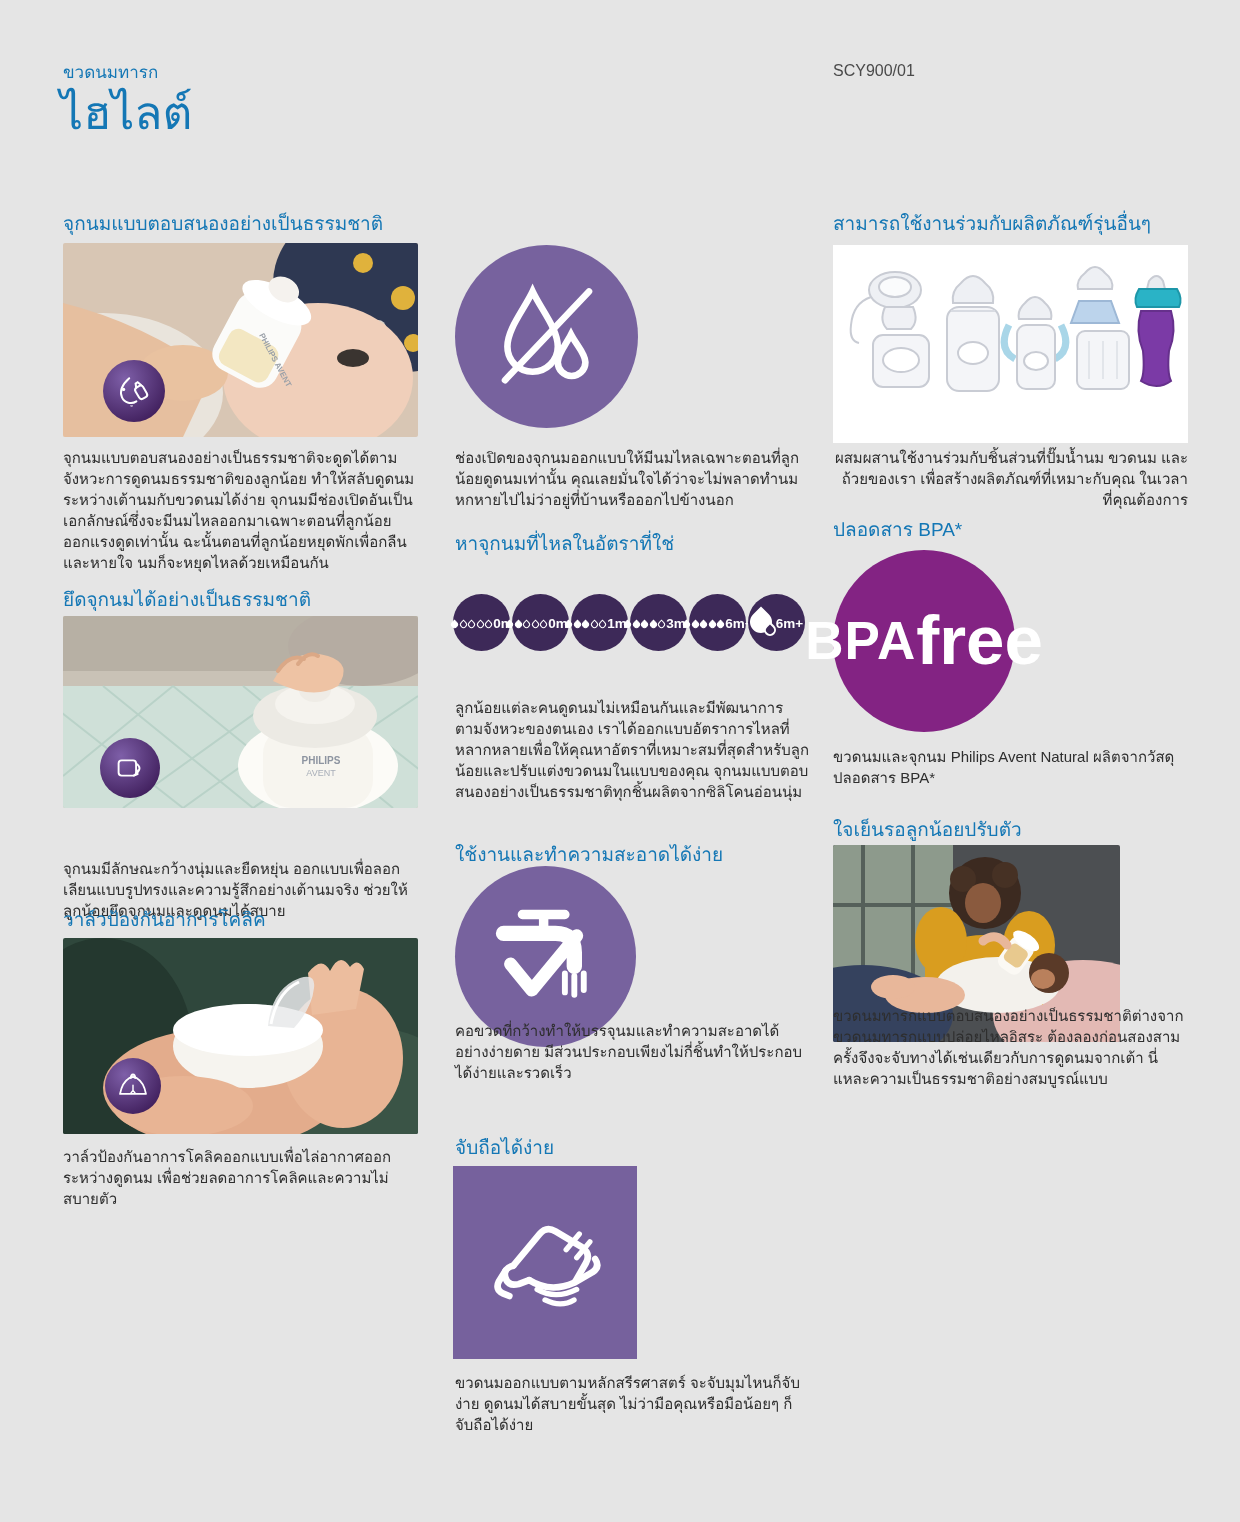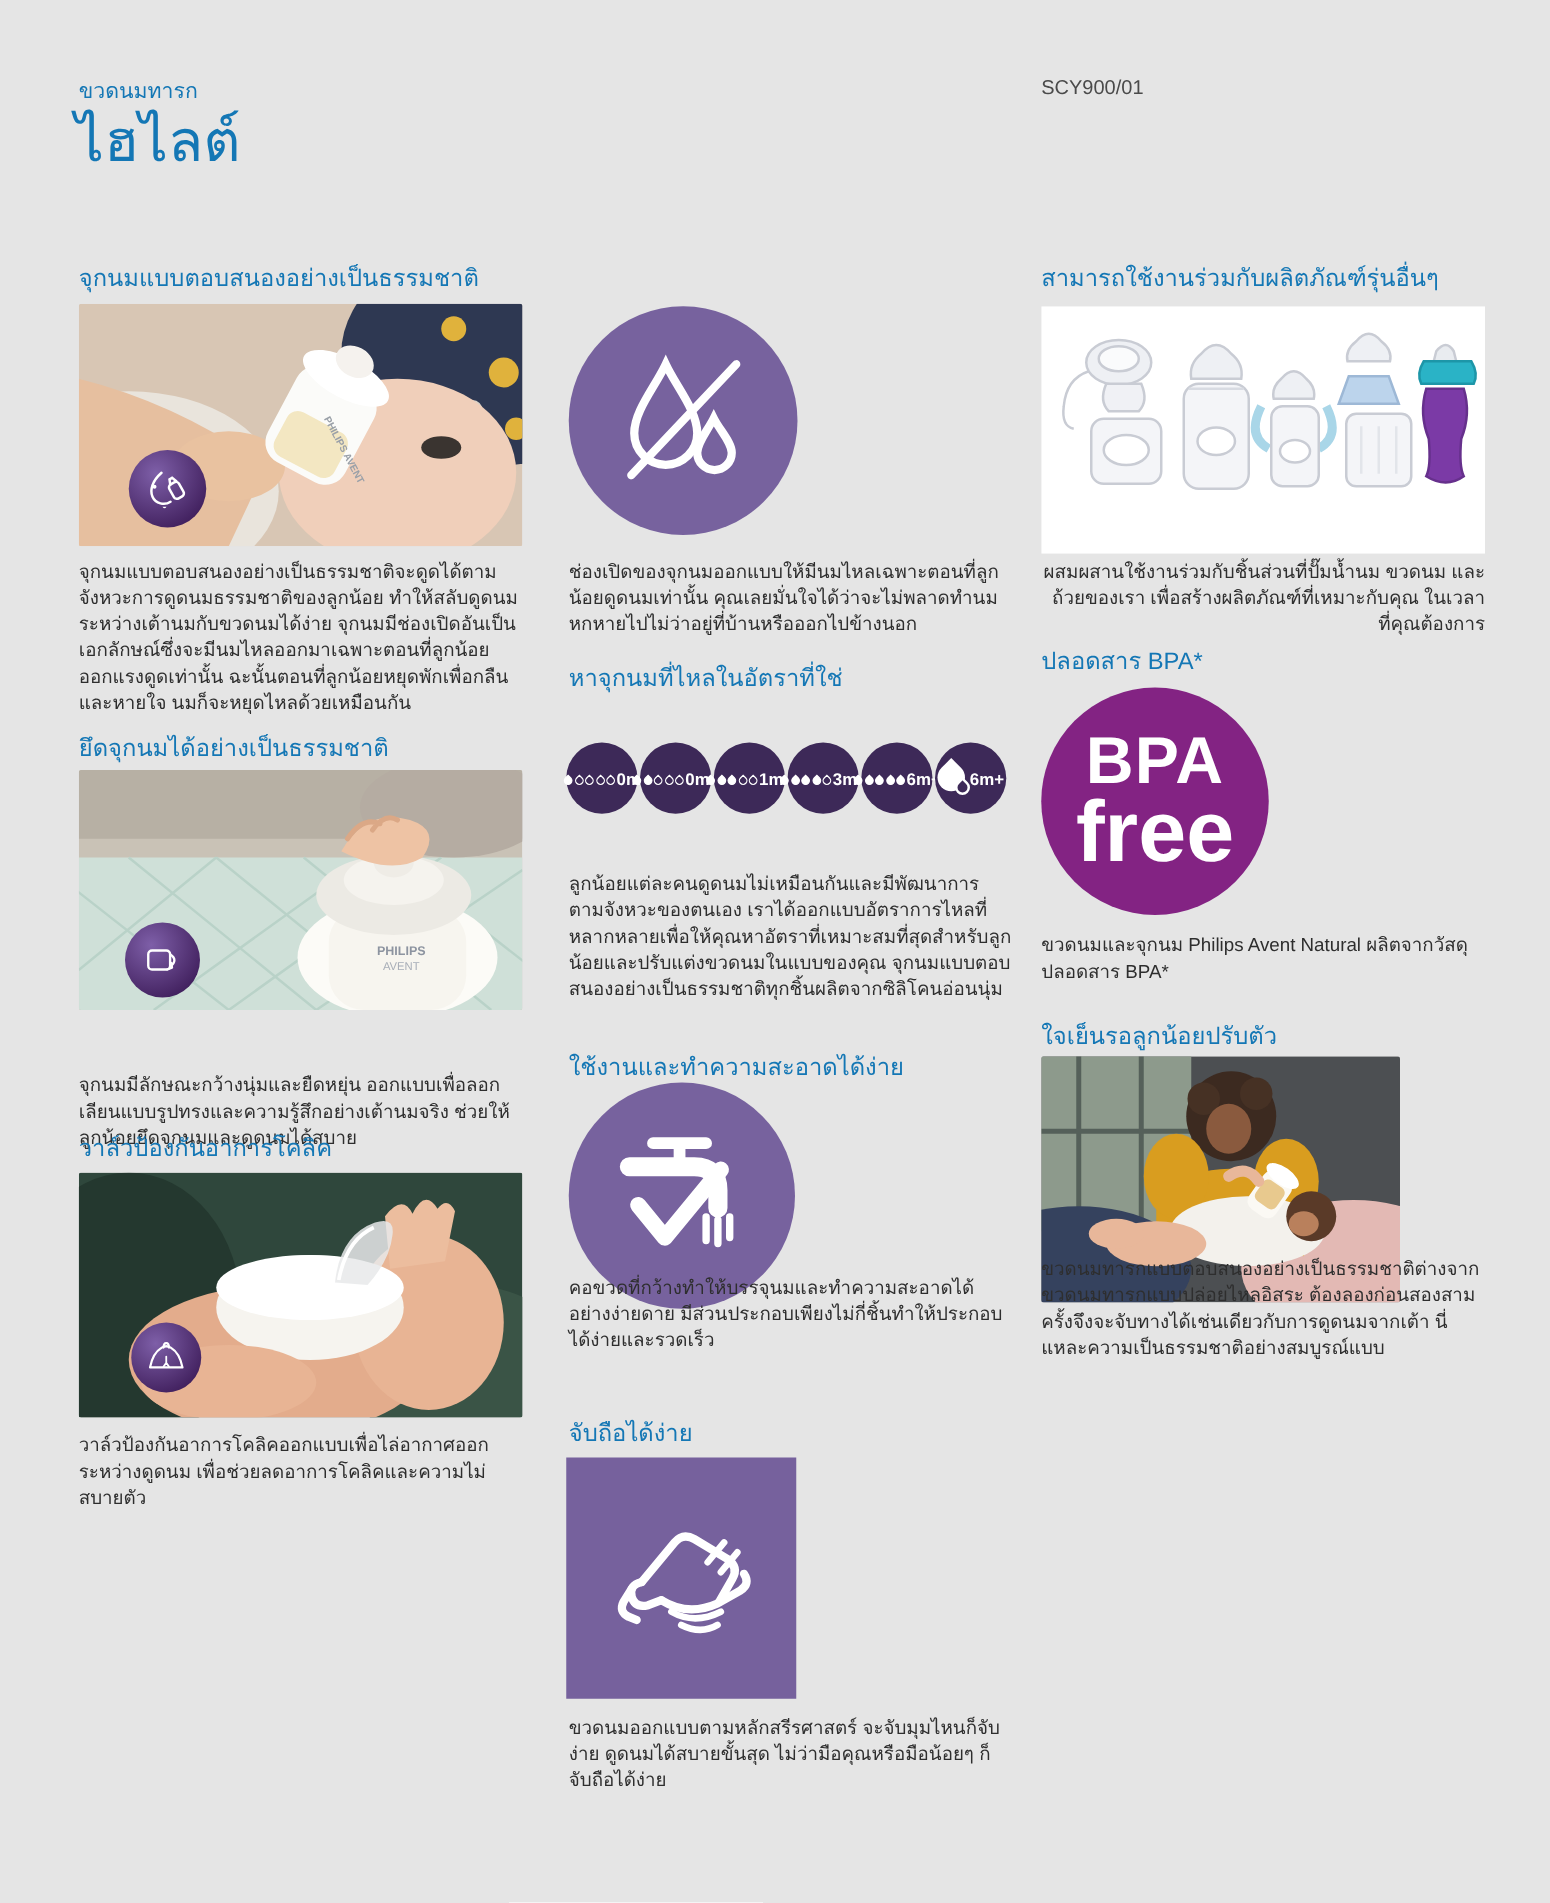--- a/index.html
+++ b/index.html
@@ -24,21 +24,21 @@
   .drop{display:inline-block;width:7px;height:7px;border:1.4px solid #fff;box-sizing:border-box;
         border-radius:0 50% 50% 50%;transform:rotate(45deg);margin:0 0.8px;background:transparent;}
   .drop.filled{background:#fff;}
   .flow-label{font-size:13.5px;font-weight:700;color:#fff;margin-top:1px;}
   .fastdrop{position:relative;width:26px;height:26px;margin-top:2px;}
   .fastdrop .big{position:absolute;left:0;top:0;width:22px;height:22px;background:#fff;
                  border-radius:0 50% 50% 50%;transform:rotate(45deg);}
   .fastdrop .small{position:absolute;right:0;bottom:1px;width:12px;height:12px;background:#3d2958;
                    border:2px solid #fff;box-sizing:border-box;border-radius:0 50% 50% 50%;transform:rotate(45deg);}
   .bpa-circle{width:182px;height:182px;border-radius:50%;background:#832383;color:#fff;
-              display:flex;flex-direction:column;align-items:center;justify-content:center;
+              display:flex;flex-direction:row;align-items:center;justify-content:center;
               font-weight:700;line-height:0.92;}
   .bpa-line1{font-size:53px;letter-spacing:1px;}
   .bpa-line2{font-size:69px;}
 </style>
 </head>
 <body>
 
 <div class="page">
 
   <div class="abs cat-label" style="left:63px;top:58px;">ขวดนมทารก</div>

